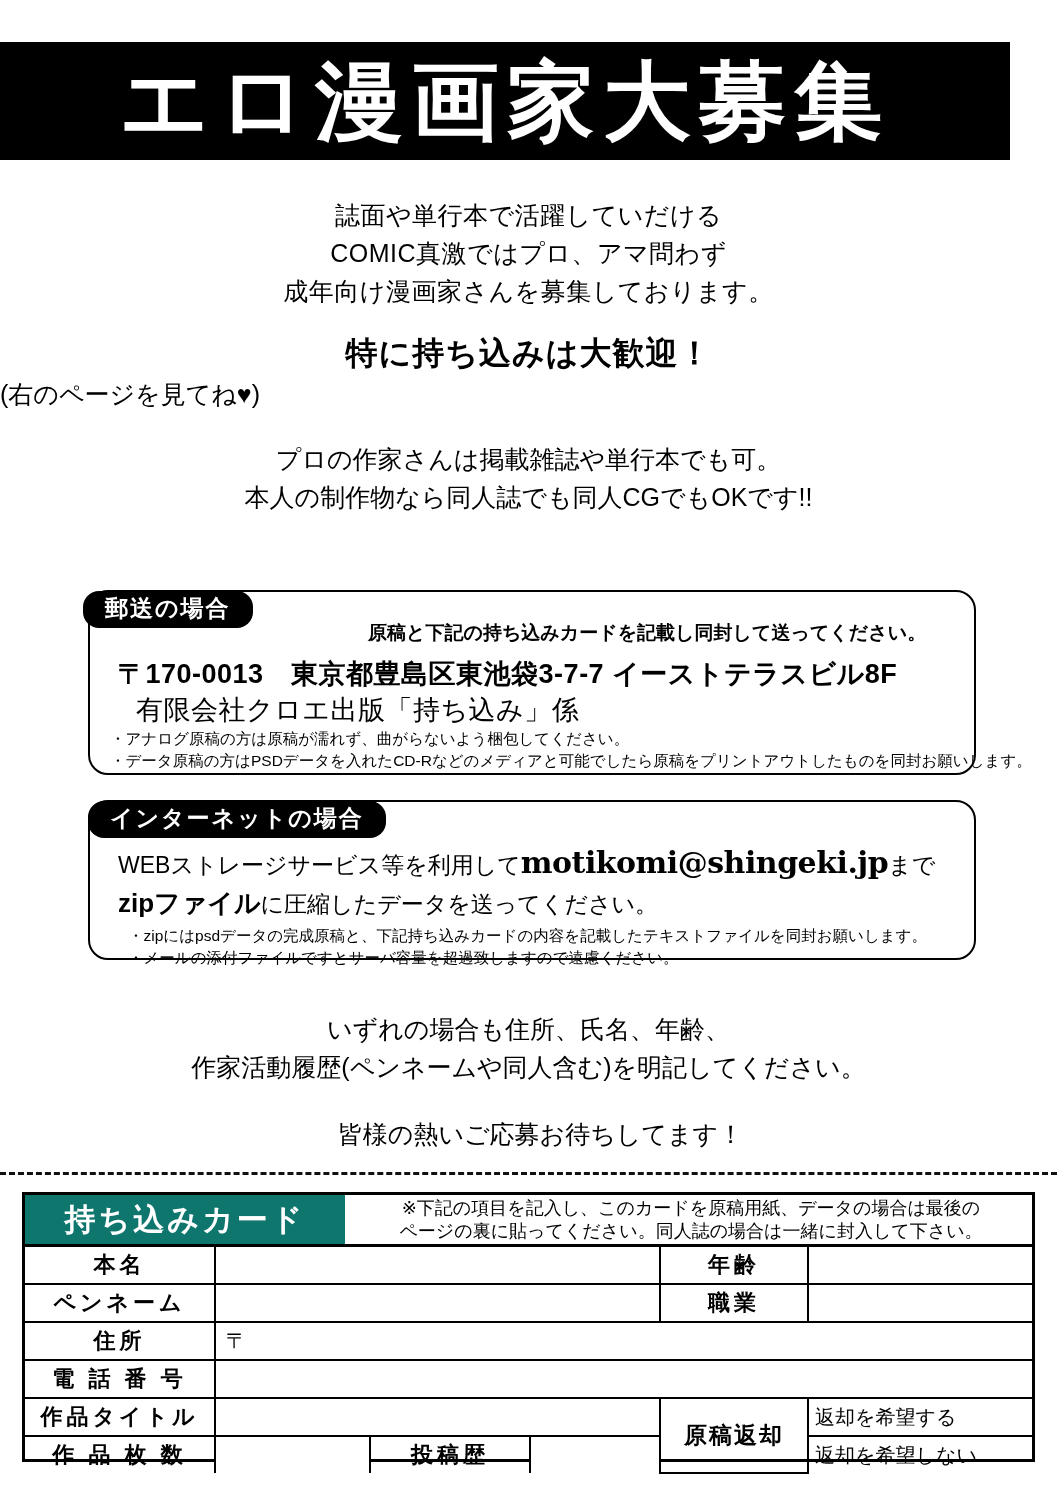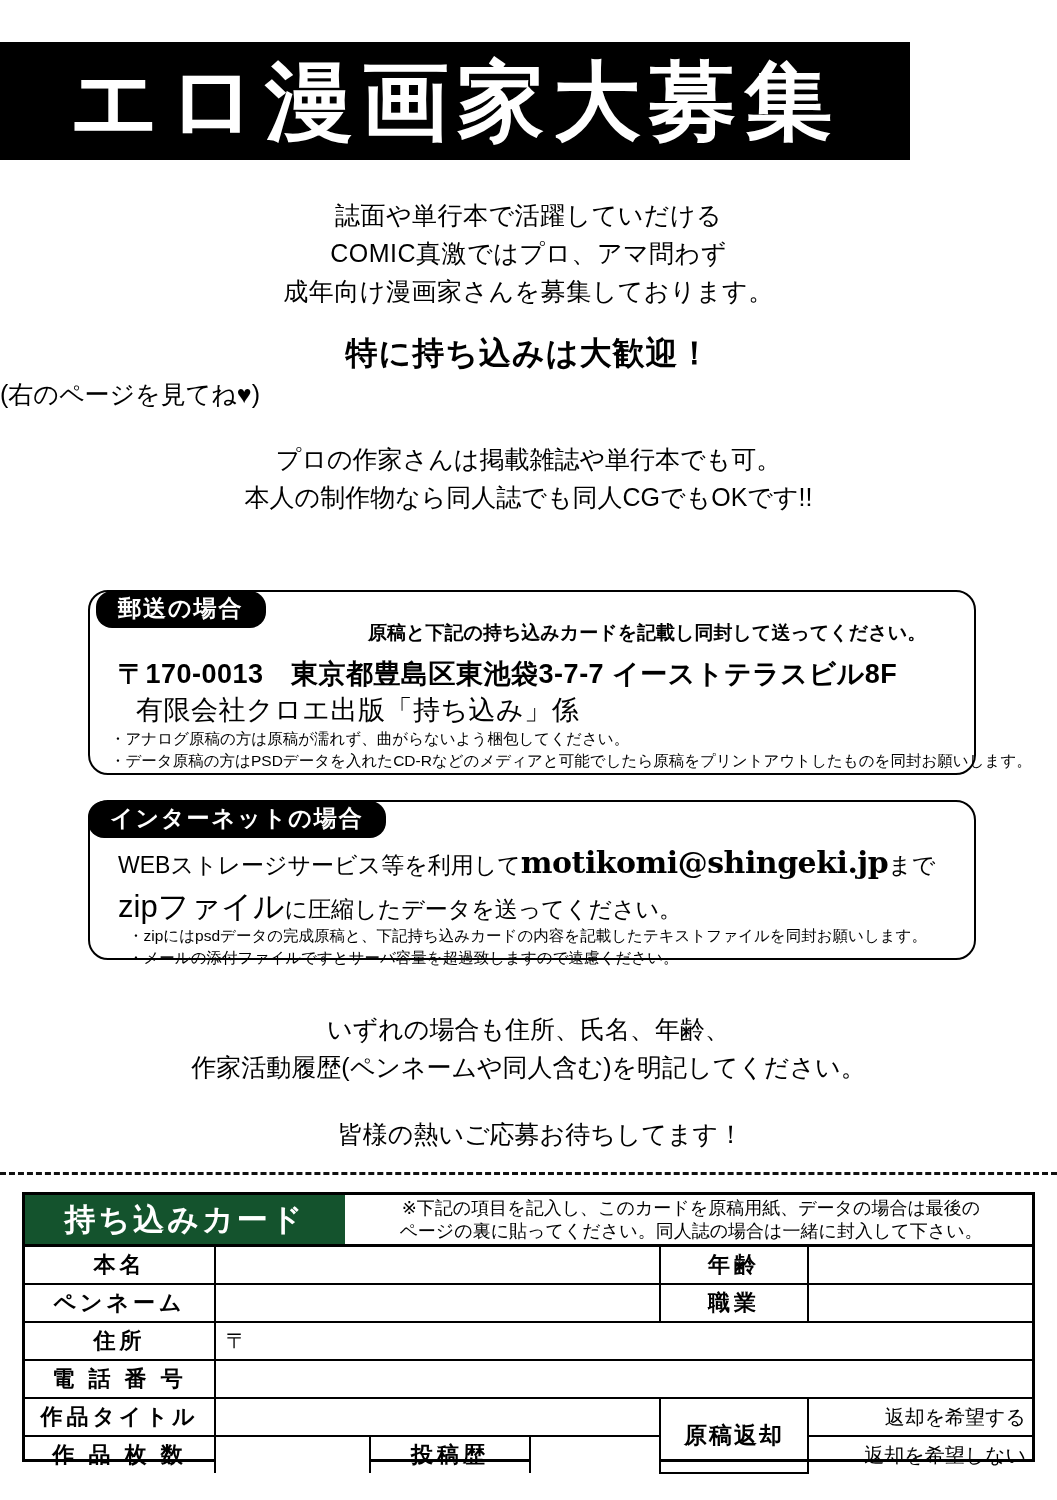--- a/index.html
+++ b/index.html
@@ -14,21 +14,21 @@
     font-family: "Liberation Sans", "DejaVu Sans", sans-serif;
     color: #000000;
     overflow: hidden;
   }
 
   
   .banner {
     position: absolute;
     left: 0;
     top: 42px;
-    width: 910px;
+    width: 1010px;
     height: 118px;
     background: #000000;
     display: flex;
     align-items: center;
     justify-content: center;
   }
   .banner-text {
     color: #ffffff;
     font-family: "DejaVu Serif", serif;
     font-weight: bold;
@@ -110,21 +110,21 @@
     background: #000;
     color: #fff;
     border-radius: 16px;
     font-size: 23px;
     font-weight: bold;
     letter-spacing: 2px;
     padding: 6px 22px 8px 22px;
     line-height: 1;
     white-space: nowrap;
   }
-  .tab-mail { left: 96px; top: 591px; }
+  .tab-mail { left: 83px; top: 591px; }
   .tab-net  { left: 88px; top: 801px; }
 
   .mail-note {
     position: absolute;
     left: 368px;
     top: 620px;
     font-size: 19px;
     font-weight: bold;
     white-space: nowrap;
   }
@@ -169,22 +169,22 @@
     letter-spacing: -0.5px;
   }
   .net-line2 {
     position: absolute;
     left: 118px;
     top: 886px;
     font-size: 23px;
     white-space: nowrap;
   }
   .net-line2 .zip {
-    font-weight: normal;
-    font-size: 31px;
+    font-weight: bold;
+    font-size: 26px;
   }
   .net-b1 { left: 128px; top: 925px; }
   .net-b2 { left: 128px; top: 947px; }
 
   
   .closing {
     position: absolute;
     left: 0;
     top: 1010px;
     width: 1057px;
@@ -228,21 +228,21 @@
     height: 52px;
     border-bottom: 3px solid #000;
     box-sizing: border-box;
   }
   .card-title {
     position: absolute;
     left: 0;
     top: 0;
     width: 320px;
     height: 49px;
-    background: #14532d;
+    background: #0f766e;
     color: #fff;
     font-size: 31px;
     font-weight: bold;
     letter-spacing: 3px;
     display: flex;
     align-items: center;
     justify-content: center;
   }
   .card-head-note {
     position: absolute;
@@ -279,21 +279,21 @@
   .card-table td.no-b { border-bottom: none; }
   .card-table td.no-l { border-left: none; }
   .card-table td.no-r { border-right: none; }
   .card-table td.ret {
     text-align: center;
     font-weight: bold;
     font-size: 23px;
     letter-spacing: 2px;
   }
   .card-table td.retopt {
-    text-align: right;
+    text-align: left;
     font-size: 20px;
   }
   .yen { font-size: 21px; padding-left: 4px; }
 </style>
 </head>
 <body>
 
 <div class="banner">
   <div class="banner-text">エロ漫画家大募集</div>
 </div>

